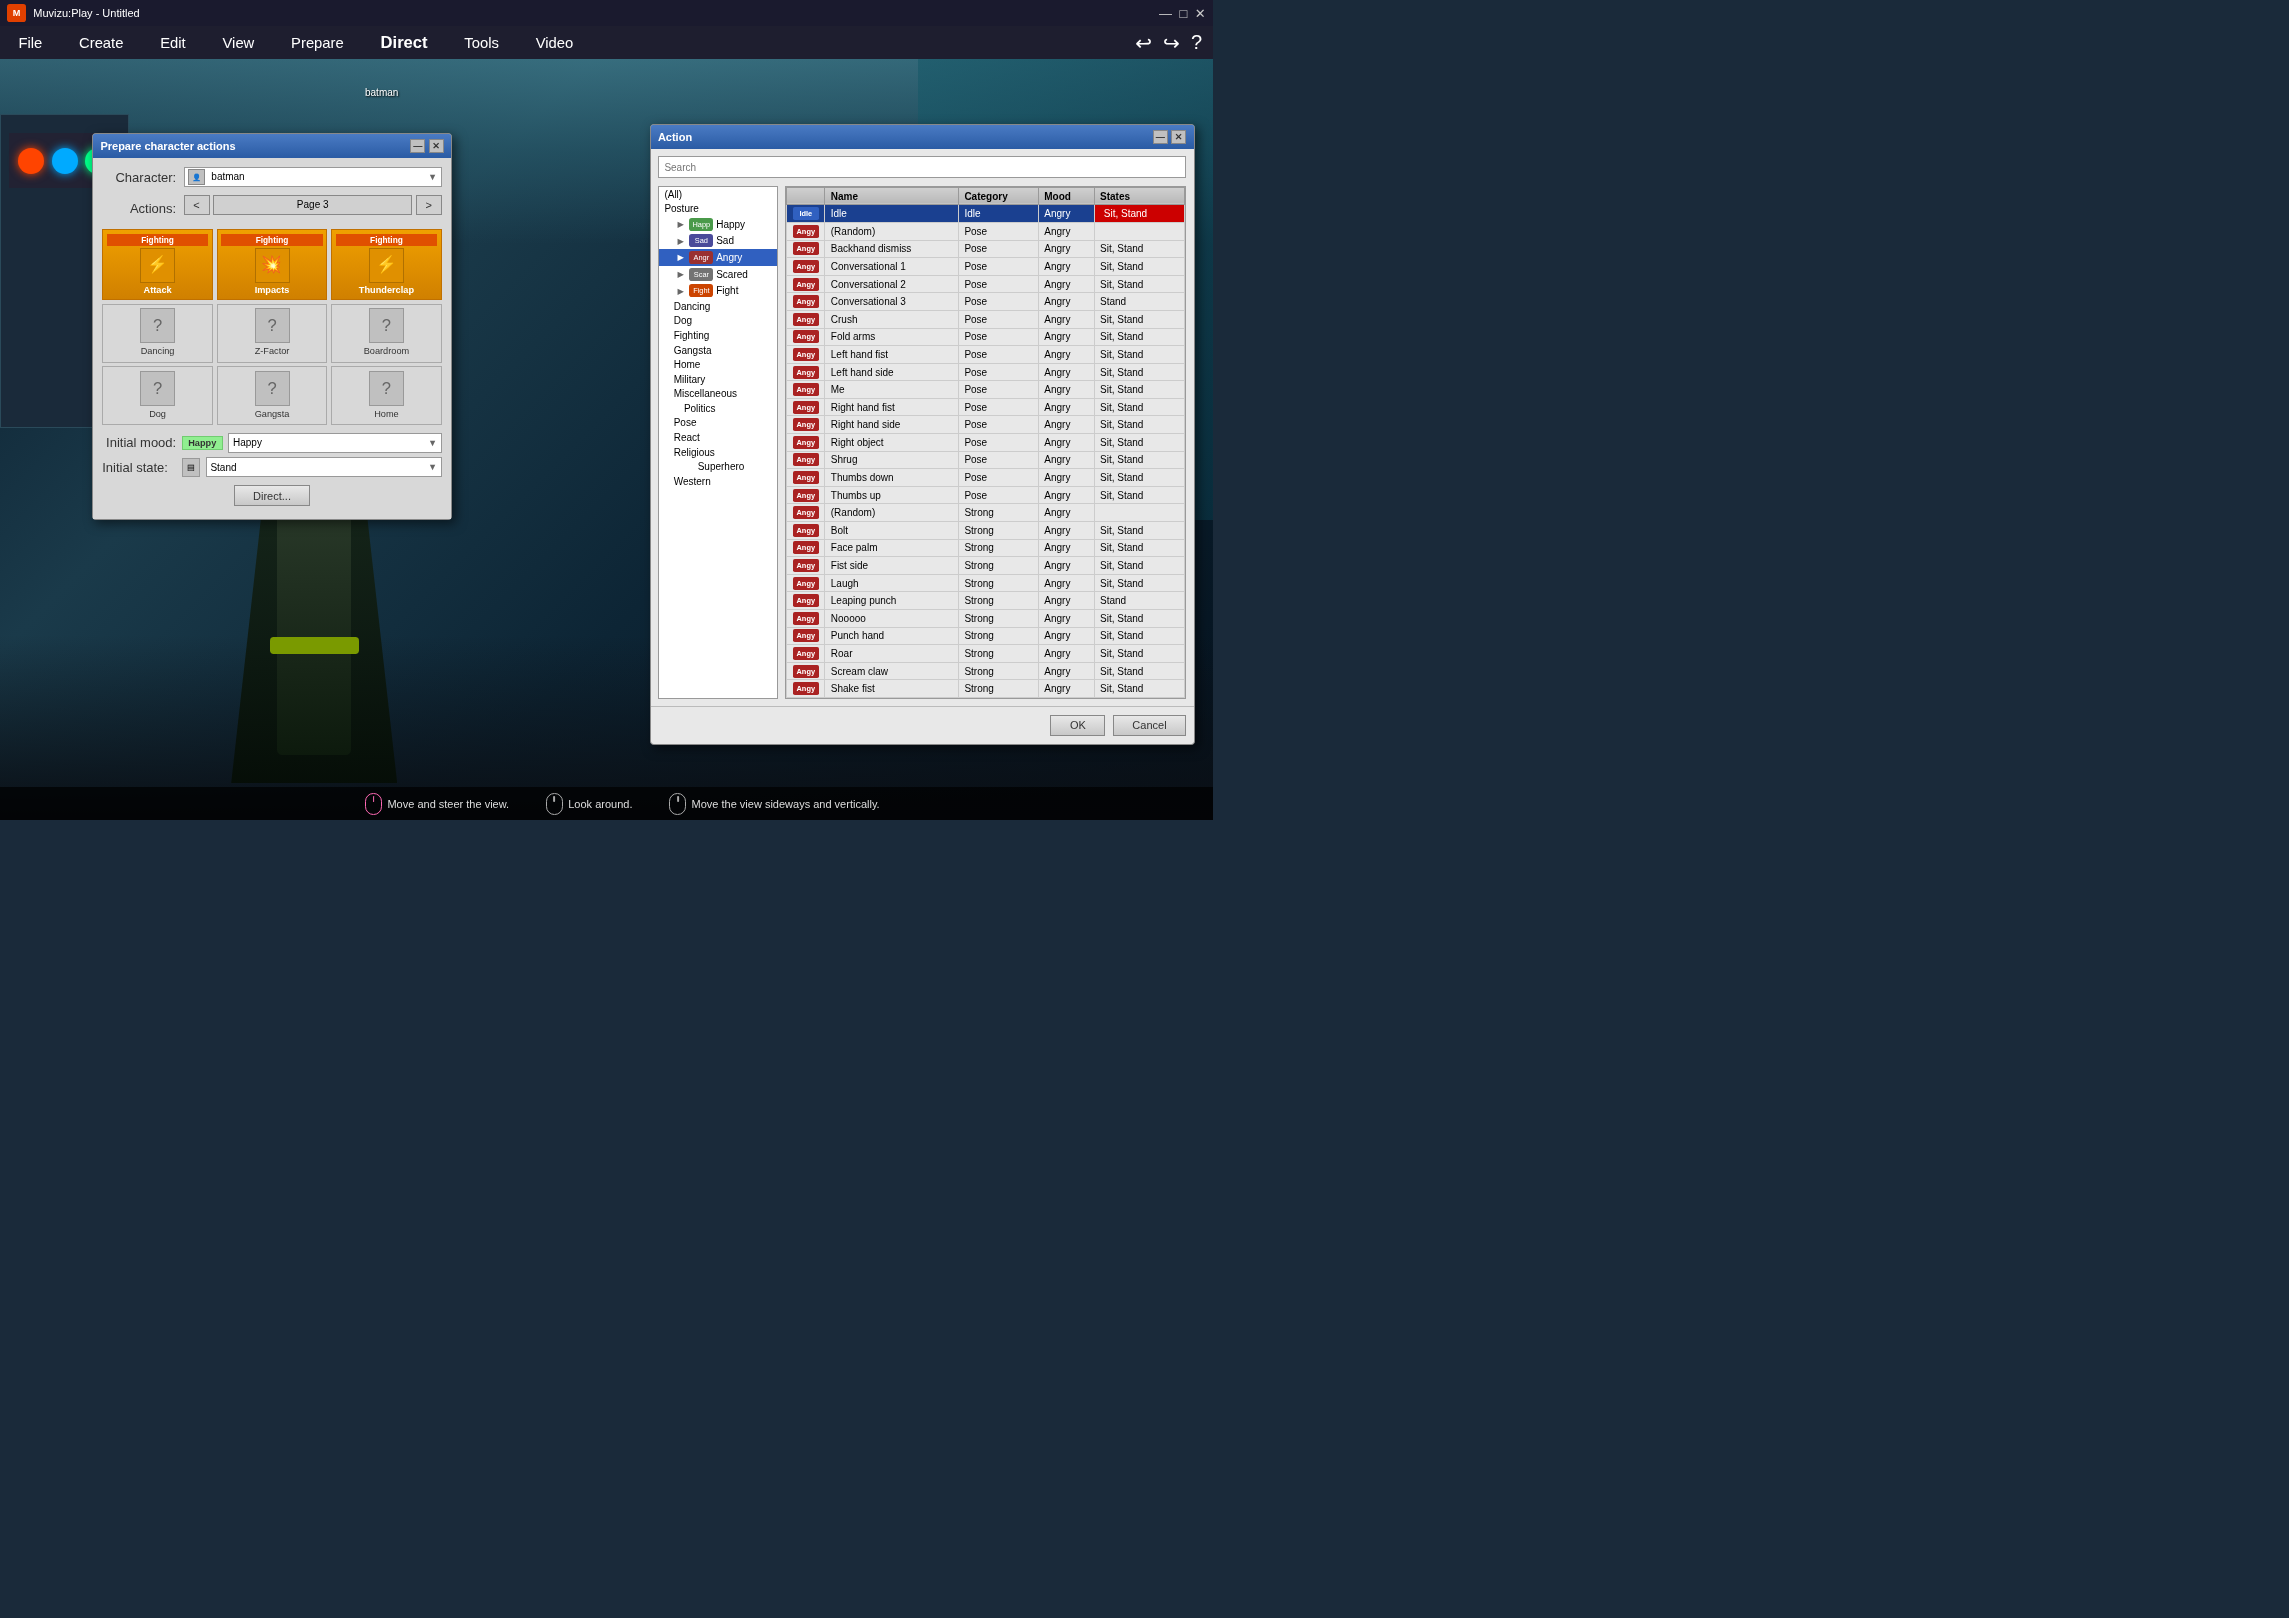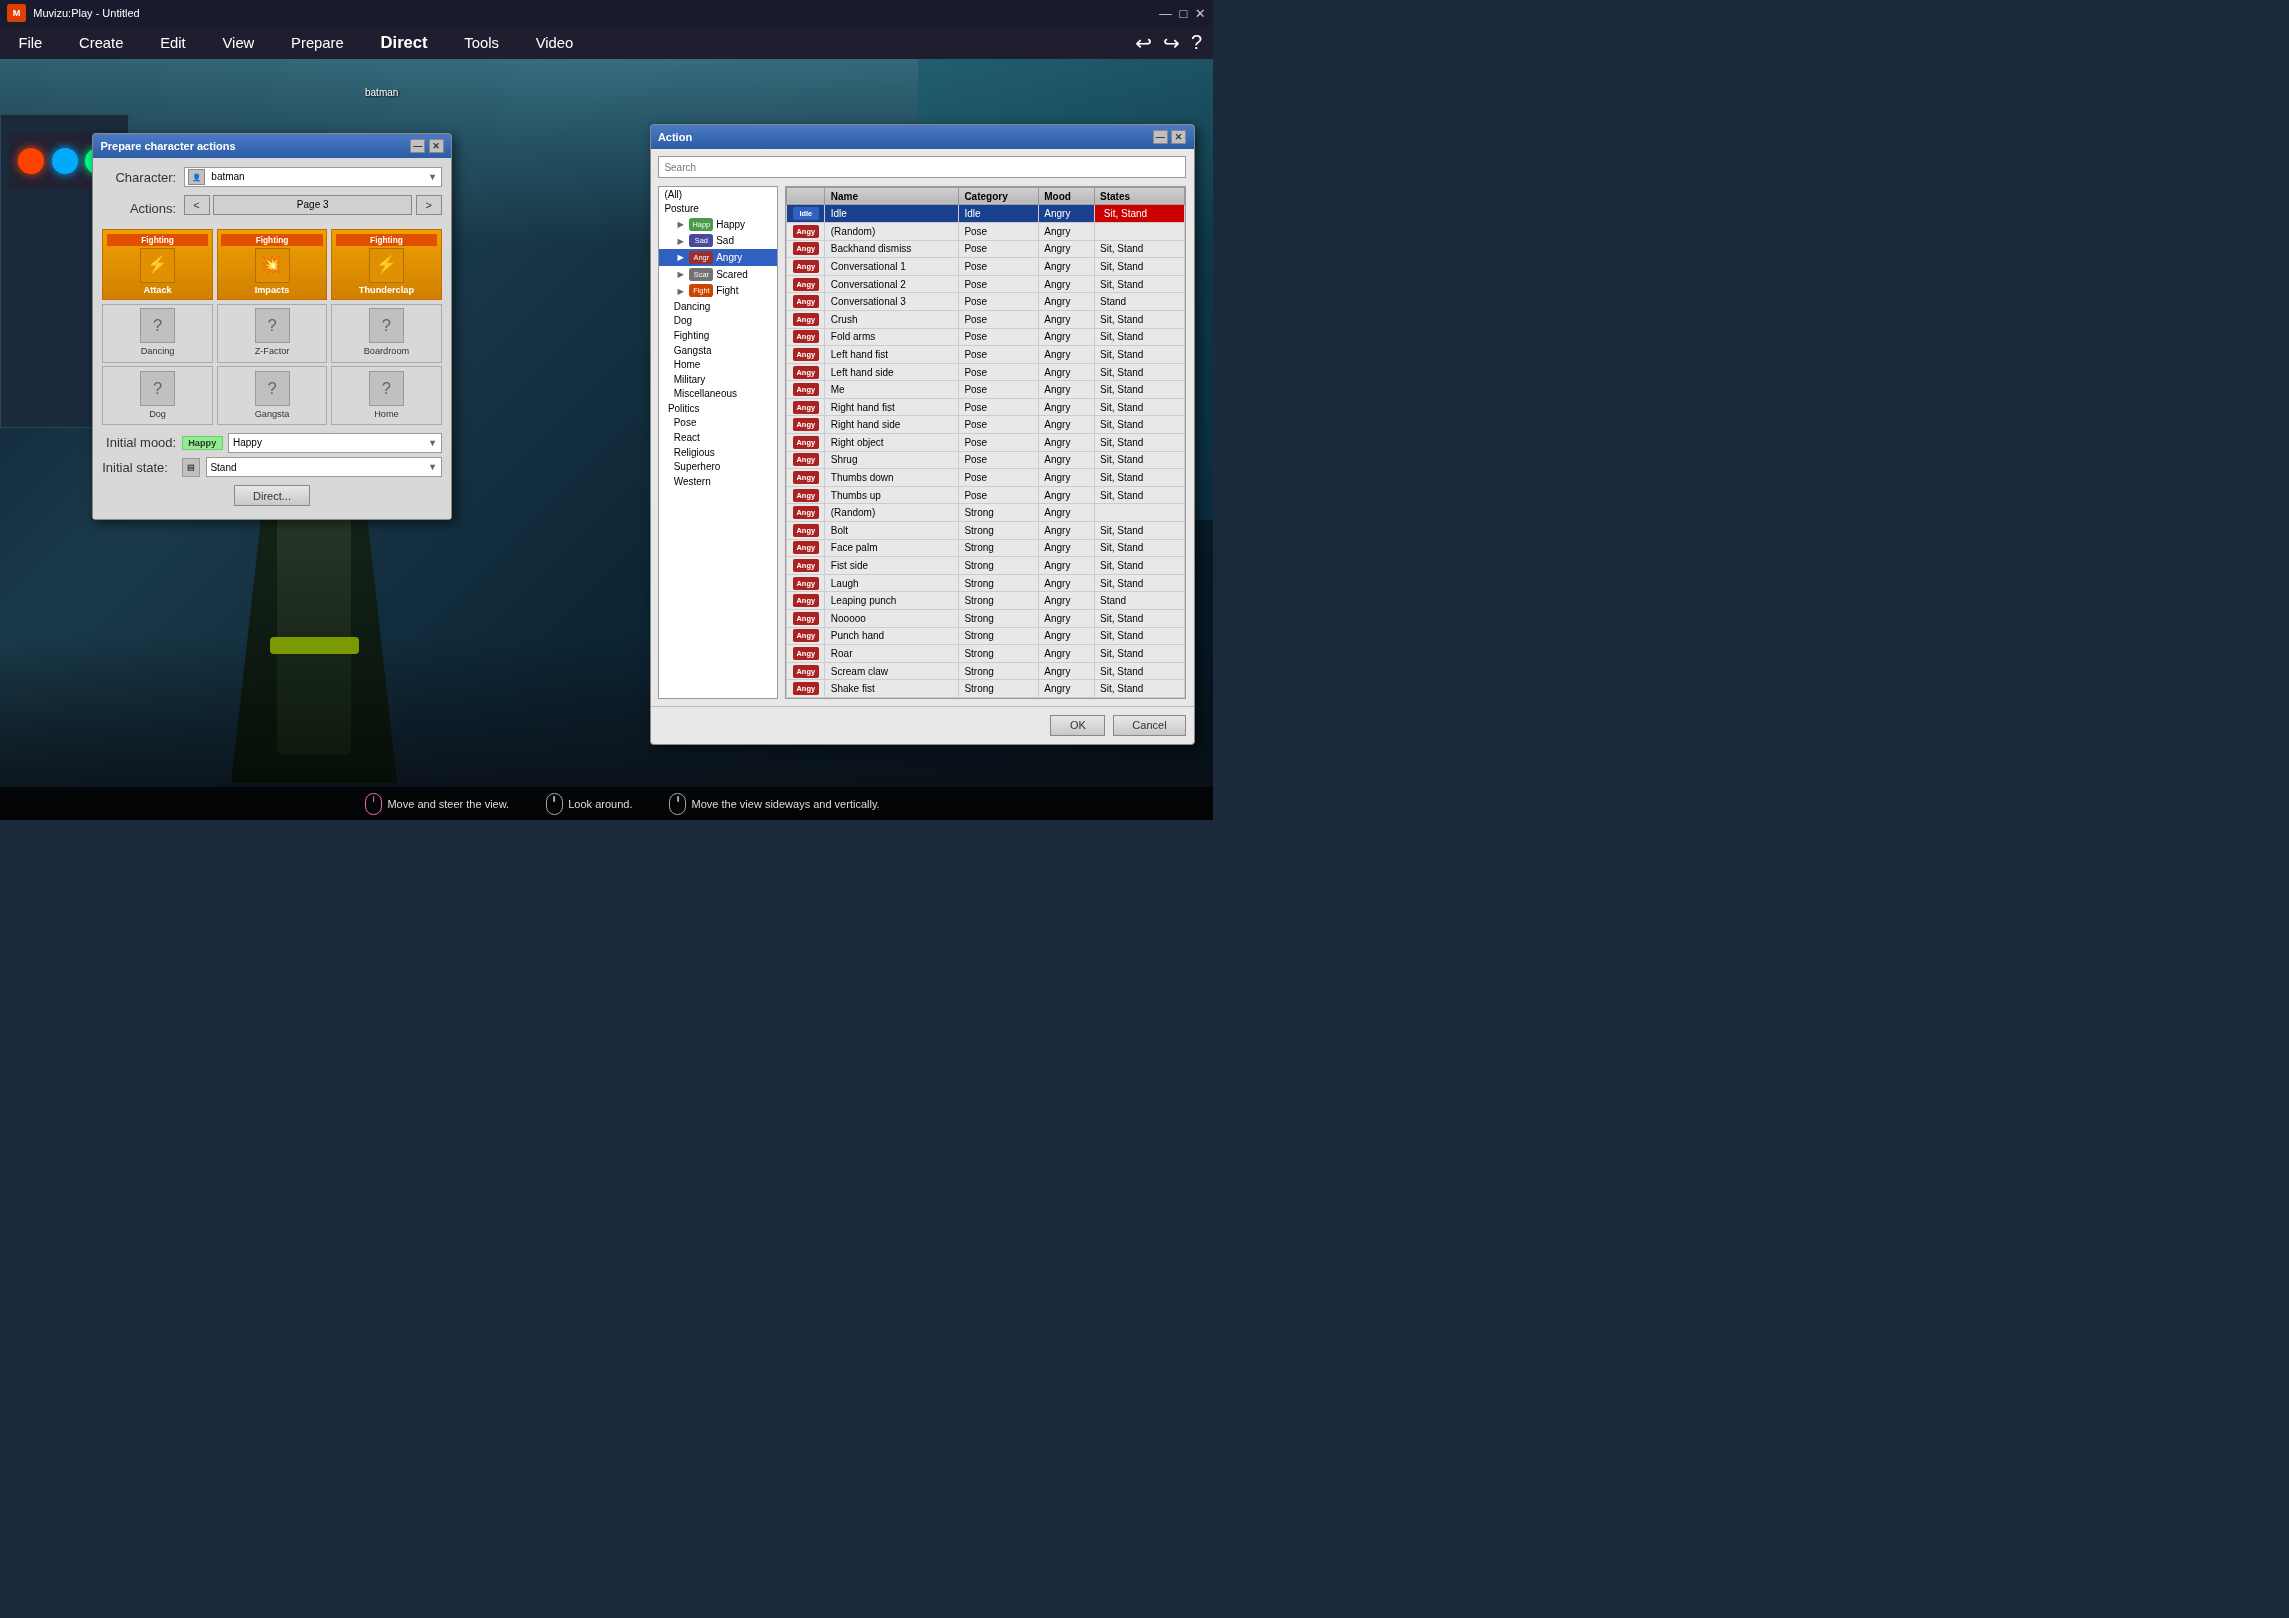--- a/index.html
+++ b/index.html
@@ -716,25 +716,25 @@
             <span class="mood-dot mood-fighting">Fight</span>
             <span>Fight</span>
           </div>
           <div class="tree-item" style="padding-left:14.8px;">Dancing</div>
           <div class="tree-item" style="padding-left:14.8px;">Dog</div>
           <div class="tree-item" style="padding-left:14.8px;">Fighting</div>
           <div class="tree-item" style="padding-left:14.8px;">Gangsta</div>
           <div class="tree-item" style="padding-left:14.8px;">Home</div>
           <div class="tree-item" style="padding-left:14.8px;">Military</div>
           <div class="tree-item" style="padding-left:14.8px;">Miscellaneous</div>
-          <div class="tree-item" style="padding-left:9px;">Politics</div>
+          <div class="tree-item" style="padding-left:25px;">Politics</div>
           <div class="tree-item" style="padding-left:14.8px;">Pose</div>
           <div class="tree-item" style="padding-left:14.8px;">React</div>
           <div class="tree-item" style="padding-left:14.8px;">Religious</div>
-          <div class="tree-item" style="padding-left:14.8px;">Superhero</div>
+          <div class="tree-item" style="padding-left:14.8px;margin-left:24px;">Superhero</div>
           <div class="tree-item" style="padding-left:14.8px;">Western</div>
         </div>
 
         <div class="action-table-wrap">
           <div class="table-scroll-wrap">
             <table class="action-table">
               <thead>
                 <tr>
                   <th style="width:33px;"></th>
                   <th>Name</th>

